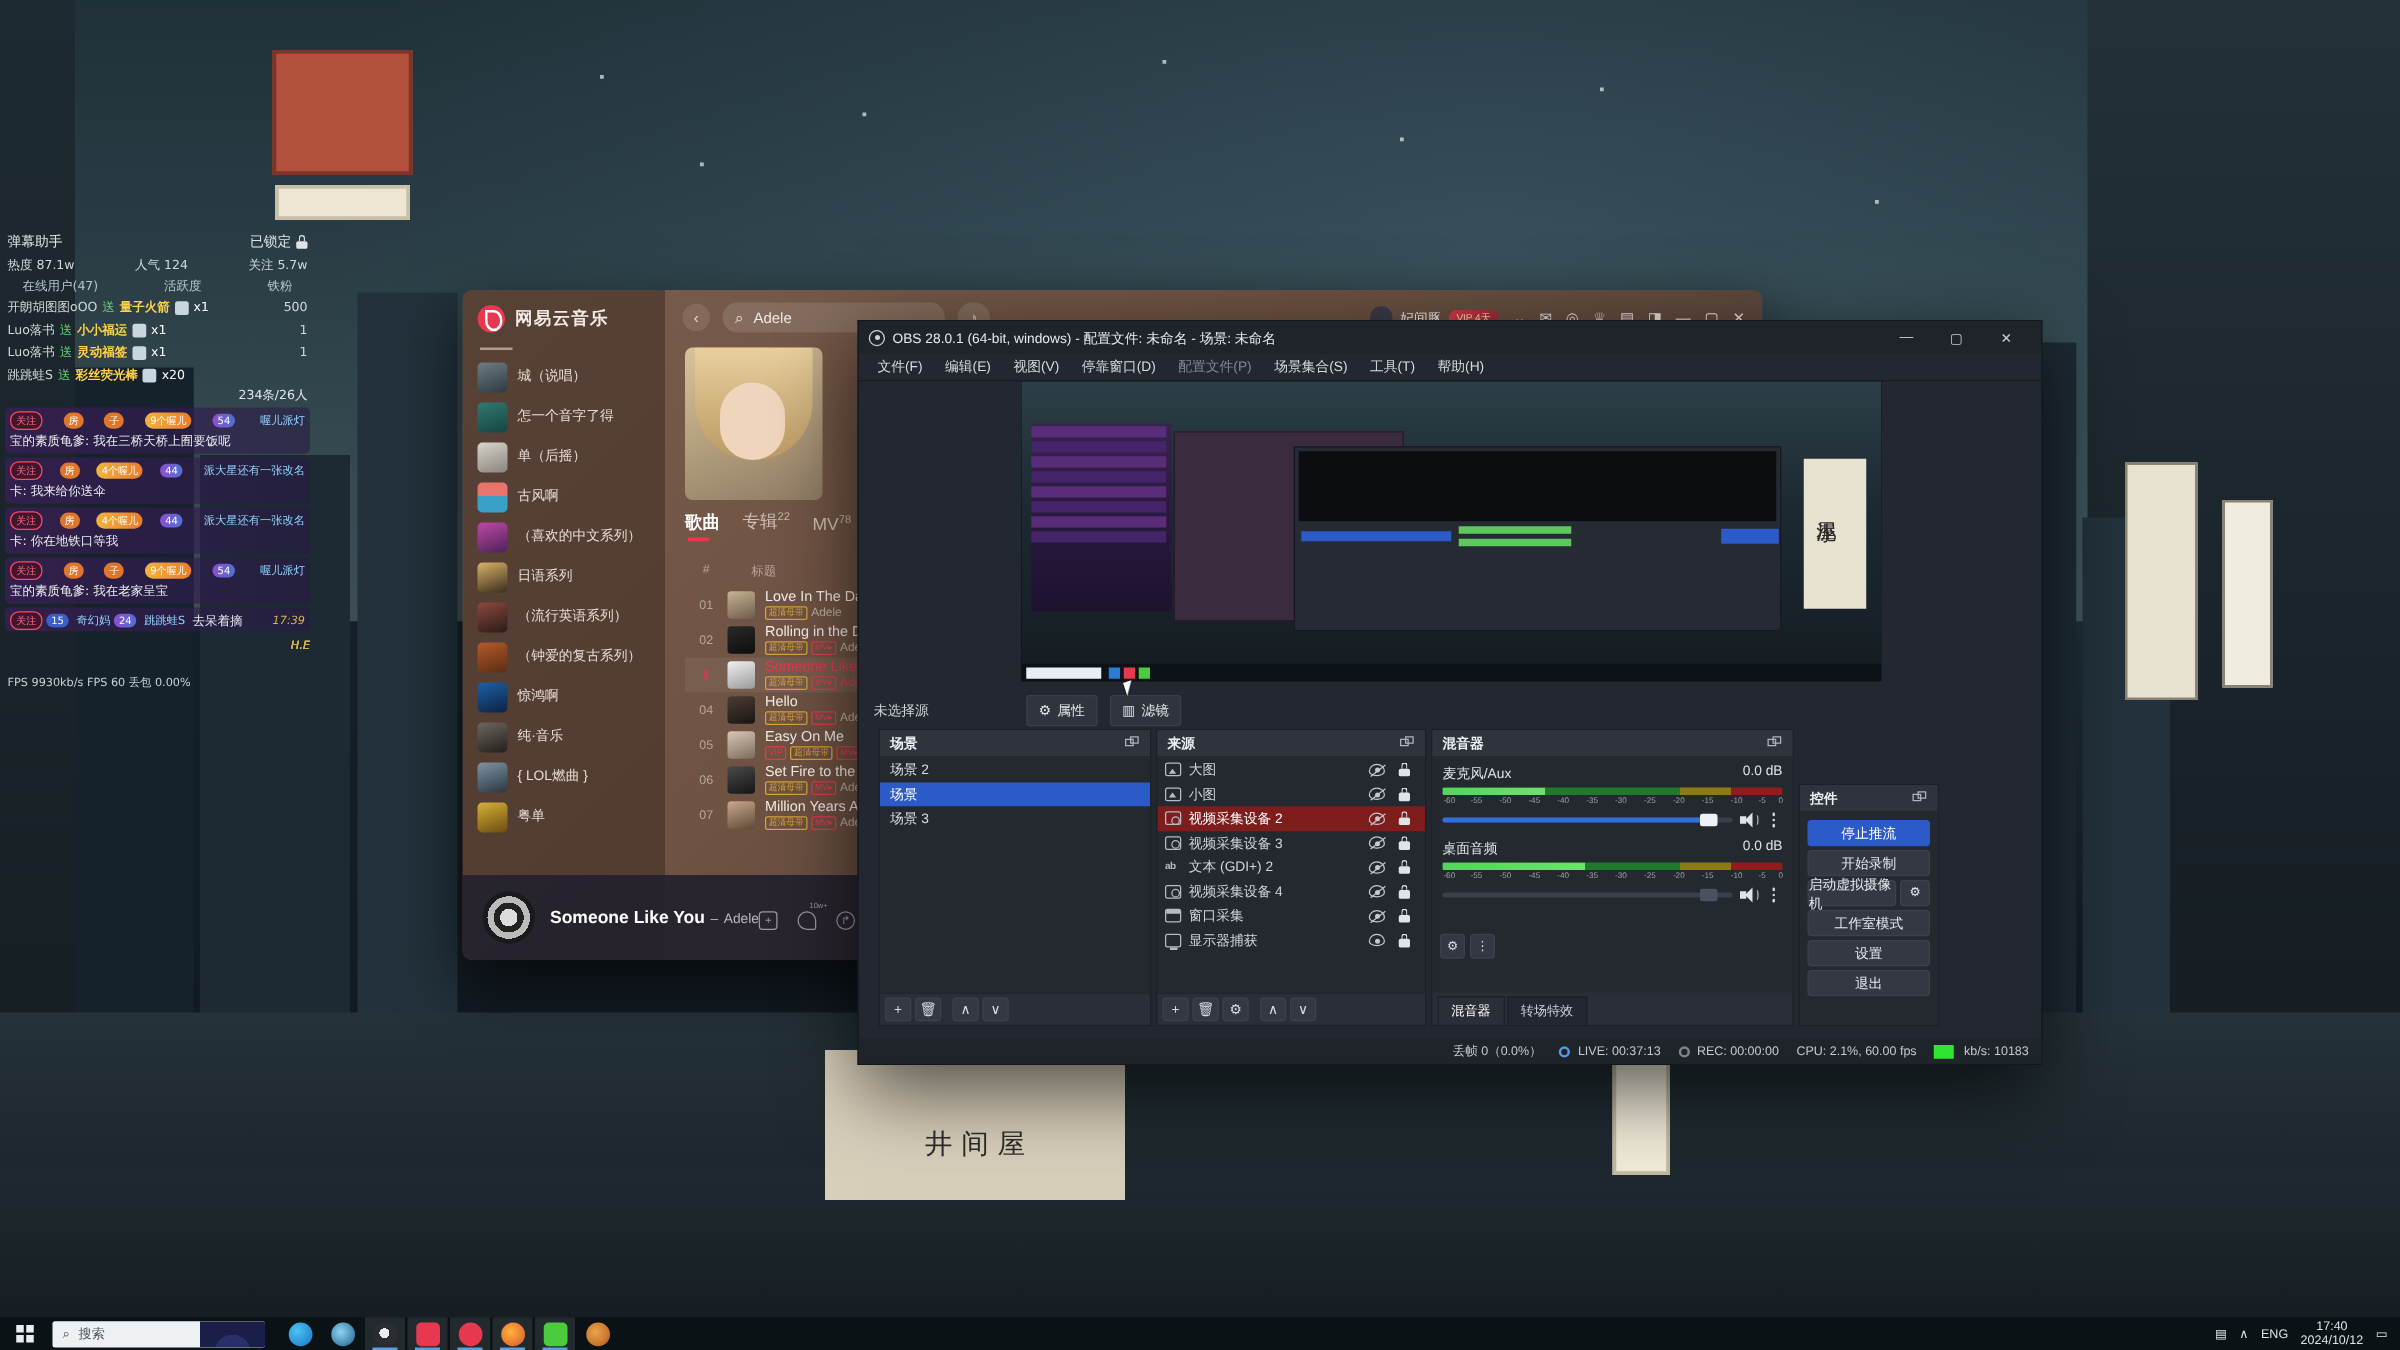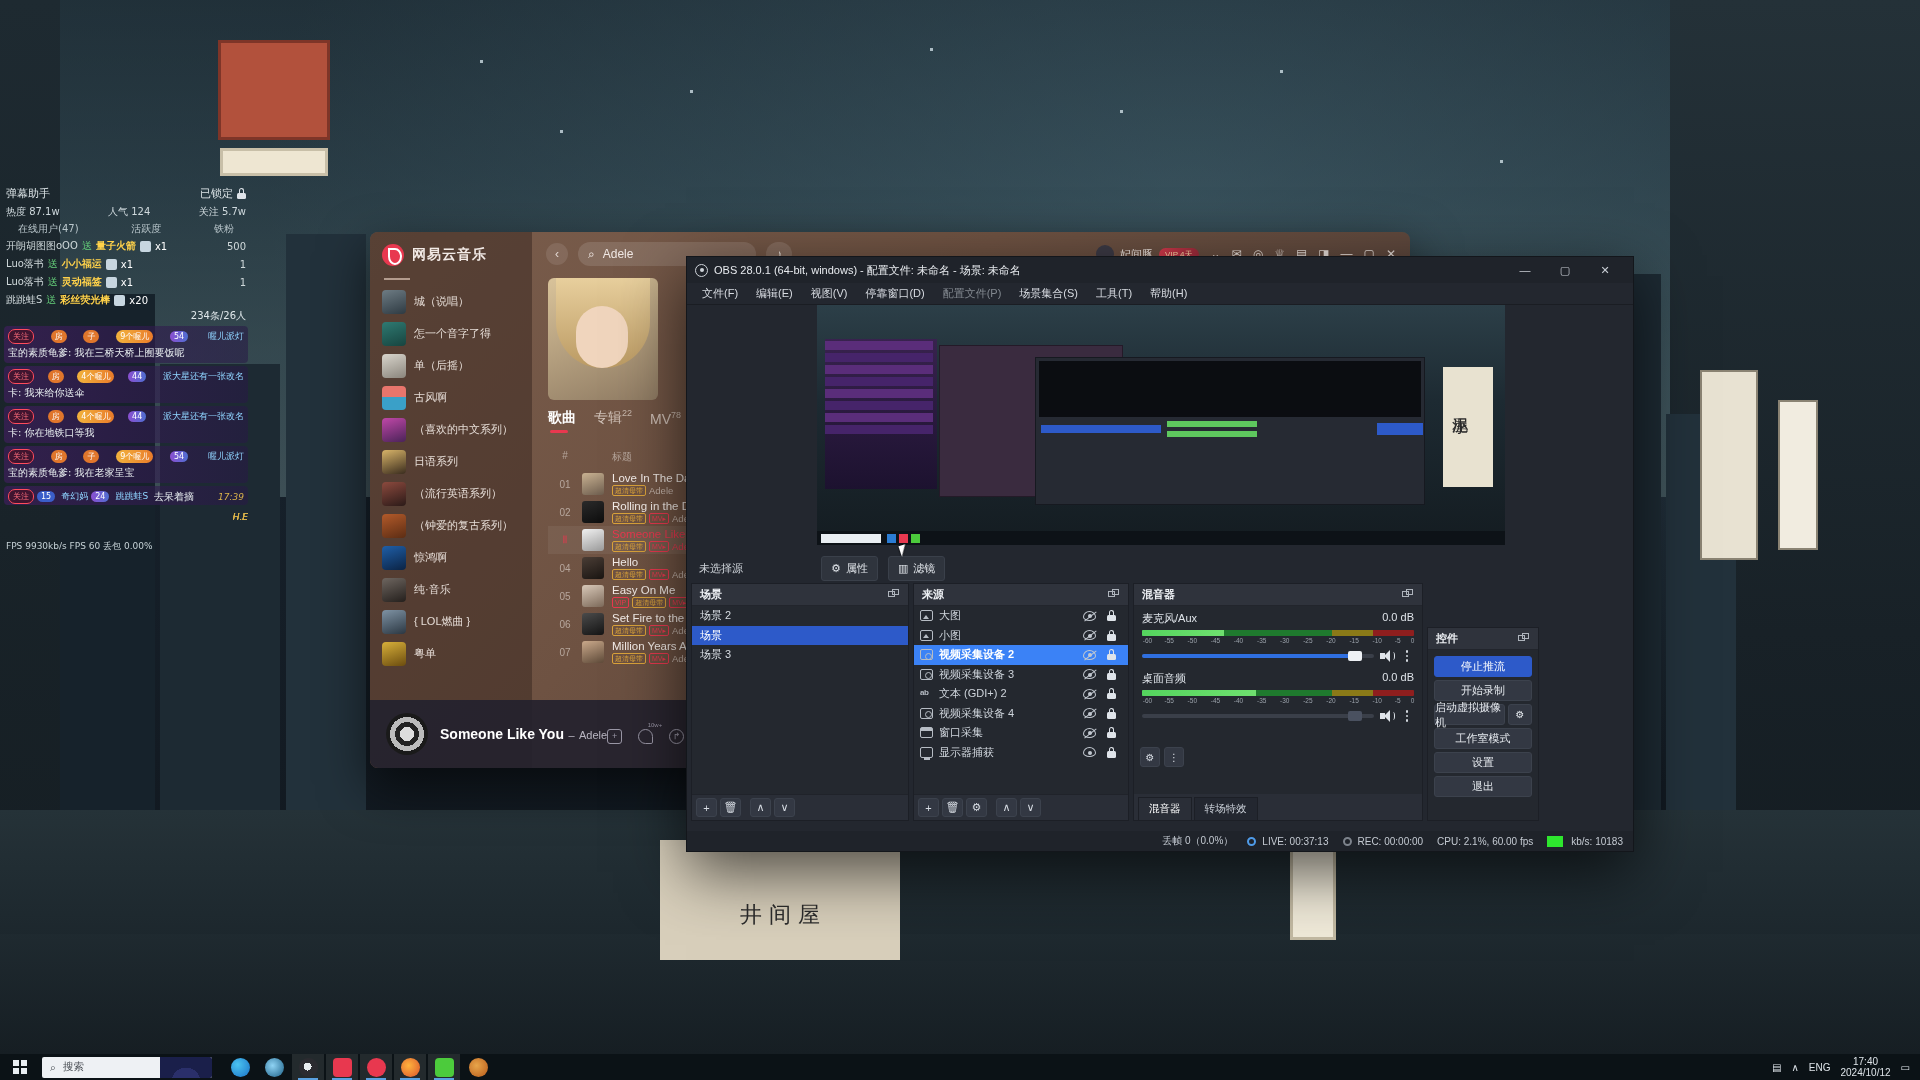--- a/index.html
+++ b/index.html
@@ -146,38 +146,38 @@
   .obs-mi.dim { color:#82888f; }
 
   .obs-preview { position:absolute; left:130px; top:48px; width:688px; height:240px; background:#000; overflow:hidden; }
   .obs-prev-inner { position:absolute; inset:0; }
 
   .obs-srcbar { position:absolute; left:0; top:296px; width:100%; height:30px; display:flex; align-items:center; padding:0 12px; gap:10px; }
   .srcbar-label { font-size:11px; color:#cfd4da; }
   .obs-btn { background:#2f343d; border:1px solid #3a404a; border-radius:3px; color:#e2e6eb;
      font-size:11px; padding:4px 9px; display:flex; align-items:center; gap:5px; }
 
-  .obs-docks { position:absolute; left:0; top:326px; width:100%; height:238px; display:flex; gap:4px; padding:0 4px; }
+  .obs-docks { position:absolute; left:0; top:326px; width:100%; height:238px; display:flex; gap:4px; padding:0 16px; }
   .dock { background:#2a2e37; border:1px solid #1c1f26; display:flex; flex-direction:column; }
   .dock-title { height:22px; background:#2f333c; display:flex; align-items:center; padding:0 8px;
      font-size:11px; font-weight:bold; color:#eceff3; border-bottom:1px solid #22252c; }
   .dock-float { margin-left:auto; width:12px; height:11px; position:relative; }
   .dock-float i { position:absolute; border:1.4px solid #aeb4bc; }
   .dock-float i:nth-child(1){ left:0; top:2px; width:7px; height:6px; }
   .dock-float i:nth-child(2){ left:4px; top:0; width:7px; height:6px; }
   .dock-body { flex:1; overflow:hidden; background:#24282f; }
   .dock-toolbar { height:26px; background:#2a2e37; display:flex; align-items:center; gap:3px; padding:0 4px;
      border-top:1px solid #20232a; }
   .tb-btn { width:21px; height:19px; background:#333843; border:1px solid #3c424d; border-radius:3px;
      display:flex; align-items:center; justify-content:center; color:#d7dce3; font-size:11px; }
 
   .list-row { height:19.5px; display:flex; align-items:center; padding:0 8px; font-size:11px; color:#d8dde3; }
   .list-row.sel { background:#2d5ac9; color:#fff; }
   .src-row { display:flex; align-items:center; gap:6px; padding:0 6px; height:19.5px; font-size:11px; color:#cfd5dc; }
-  .src-row.sel { background:#3b82f6; color:#fff;font-weight:bold; }
+  .src-row.sel { background:#7f1d1d; color:#fff; }
   .src-ico { width:13px; height:11px; border:1.3px solid #b6bcc4; border-radius:2px; position:relative; flex:0 0 auto; }
   .src-ico.img:after { content:""; position:absolute; left:2px; bottom:1.5px; width:0; height:0;
      border-left:3px solid transparent; border-right:3px solid transparent; border-bottom:4px solid #b6bcc4; }
   .src-ico.cam { border-radius:2px; }
   .src-ico.cam:after { content:""; position:absolute; left:3.5px; top:2.5px; width:5px; height:5px;
      border:1.2px solid #b6bcc4; border-radius:50%; }
   .src-ico.txt { border:none; font-size:8px; font-weight:bold; color:#b6bcc4; letter-spacing:-.5px; }
   .src-ico.win:after { content:""; position:absolute; left:0; top:0; width:100%; height:3px; background:#b6bcc4; }
   .src-ico.mon:after { content:""; position:absolute; left:3px; bottom:-3px; width:6px; height:2px; background:#b6bcc4; }
   .src-act { margin-left:auto; display:flex; align-items:center; gap:11px; padding-right:6px; }
@@ -515,21 +515,21 @@
       <div class="tabs-row">
         <span class="tab-item active"><span>歌曲</span></span>
         <span class="tab-item"><span>专辑</span><sup class="tab-sup">22</sup></span>
         <span class="tab-item"><span>MV</span><sup class="tab-sup">78</sup></span>
       </div>
     </div>
 
     <div style="position:absolute;left:178px;top:208px;right:12px;bottom:72px;">
       <div class="list-head">
         <span class="lh-num">#</span>
-        <span style="margin-left:30px;">标题</span>
+        <span style="margin-left:19px;">标题</span>
       </div>
 
       <div class="song-row">
         <span class="s-num">01</span>
         <span class="s-thumb" style="background:linear-gradient(160deg,#c9b292,#6d5d4e)"></span>
         <span class="s-main">
           <span class="s-title">Love In The Dark</span>
           <span class="s-meta">
             <span class="mini-tag t-sq">超清母带</span>
             <span class="s-artist">Adele</span>

